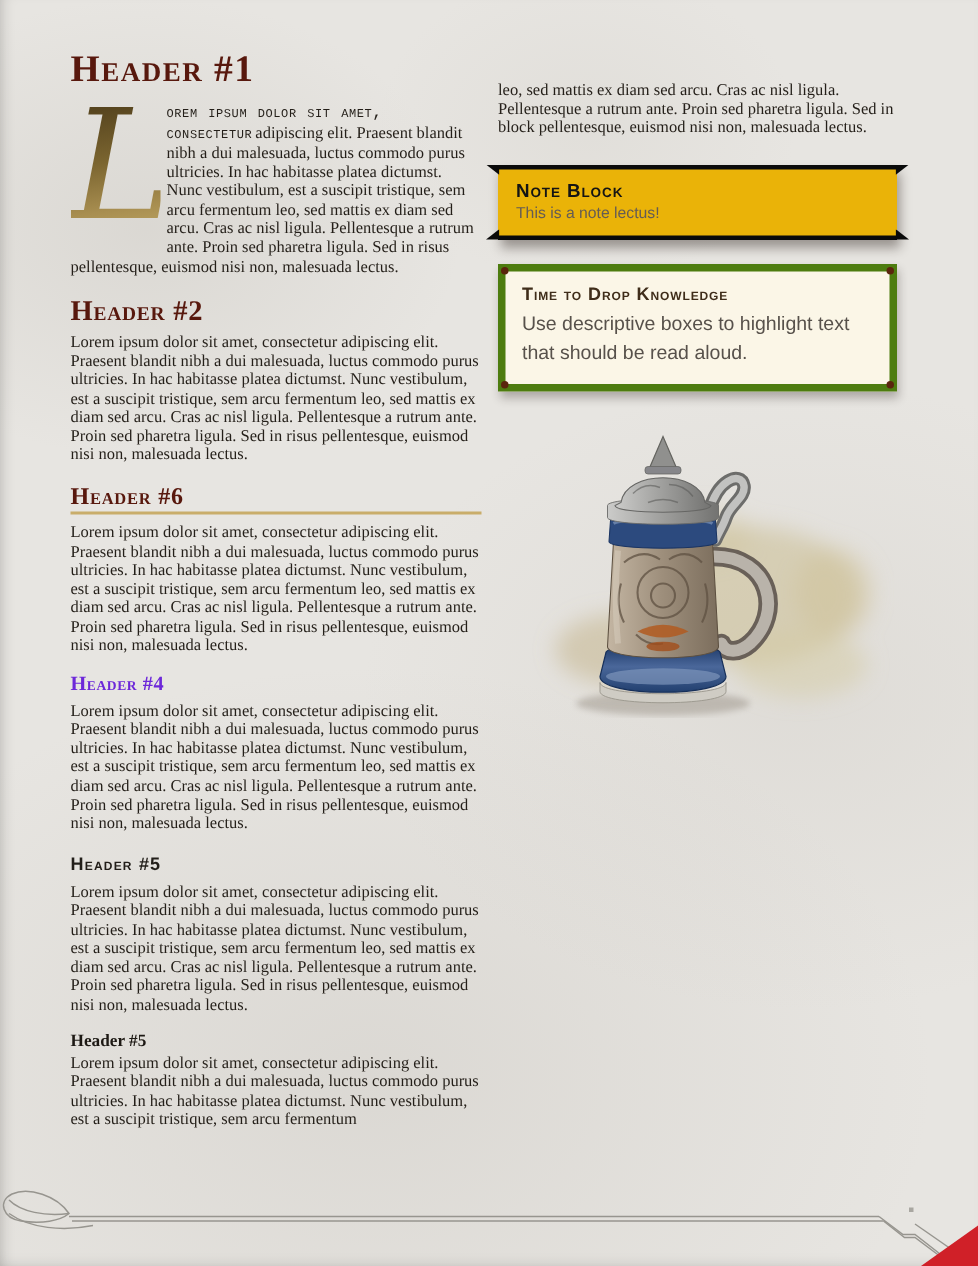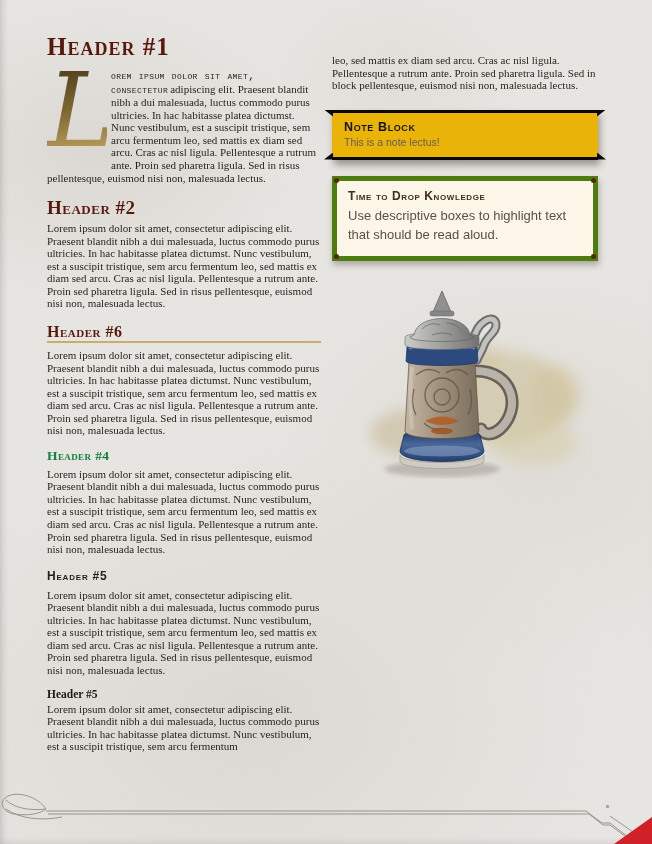--- a/index.html
+++ b/index.html
@@ -21,21 +21,21 @@
   .col-right{ position:absolute; left:332px; top:54px; width:266px; }
 
   
   .dh1{ font-size:25px; line-height:1.05; color:#58180d; font-variant:small-caps;
         font-weight:bold; letter-spacing:1px; margin:0 0 9px; }
   .dh2{ font-size:19px; line-height:1.05; color:#58180d; font-variant:small-caps;
         font-weight:bold; letter-spacing:.5px; margin:14px 0 4px; }
   .dh3{ font-size:16px; line-height:1.1; color:#58180d; font-variant:small-caps;
         font-weight:bold; letter-spacing:.5px; margin:13px 0 6px;
         border-bottom:2px solid #c9ad6a; padding-bottom:1px; }
-  .dh4{ font-size:13.5px; line-height:1.1; color:#15803d; font-variant:small-caps;
+  .dh4{ font-size:13.5px; line-height:1.1; color:#6d28d9; font-variant:small-caps;
         font-weight:bold; letter-spacing:.4px; margin:12px 0 4px; }
   .dh5{ font-family:"Liberation Sans", sans-serif; font-size:12px; line-height:1.1;
         color:#221e19; font-variant:small-caps; font-weight:bold; letter-spacing:.8px;
         margin:14px 0 6px; }
   .dh6{ font-size:11.5px; line-height:1.15; color:#1d1914; font-weight:bold; margin:12px 0 1px; }
 
   p.body{ font-size:11px; line-height:1.14; color:#241f19; margin:0; text-align:left; }
 
   
   .dropcap{

